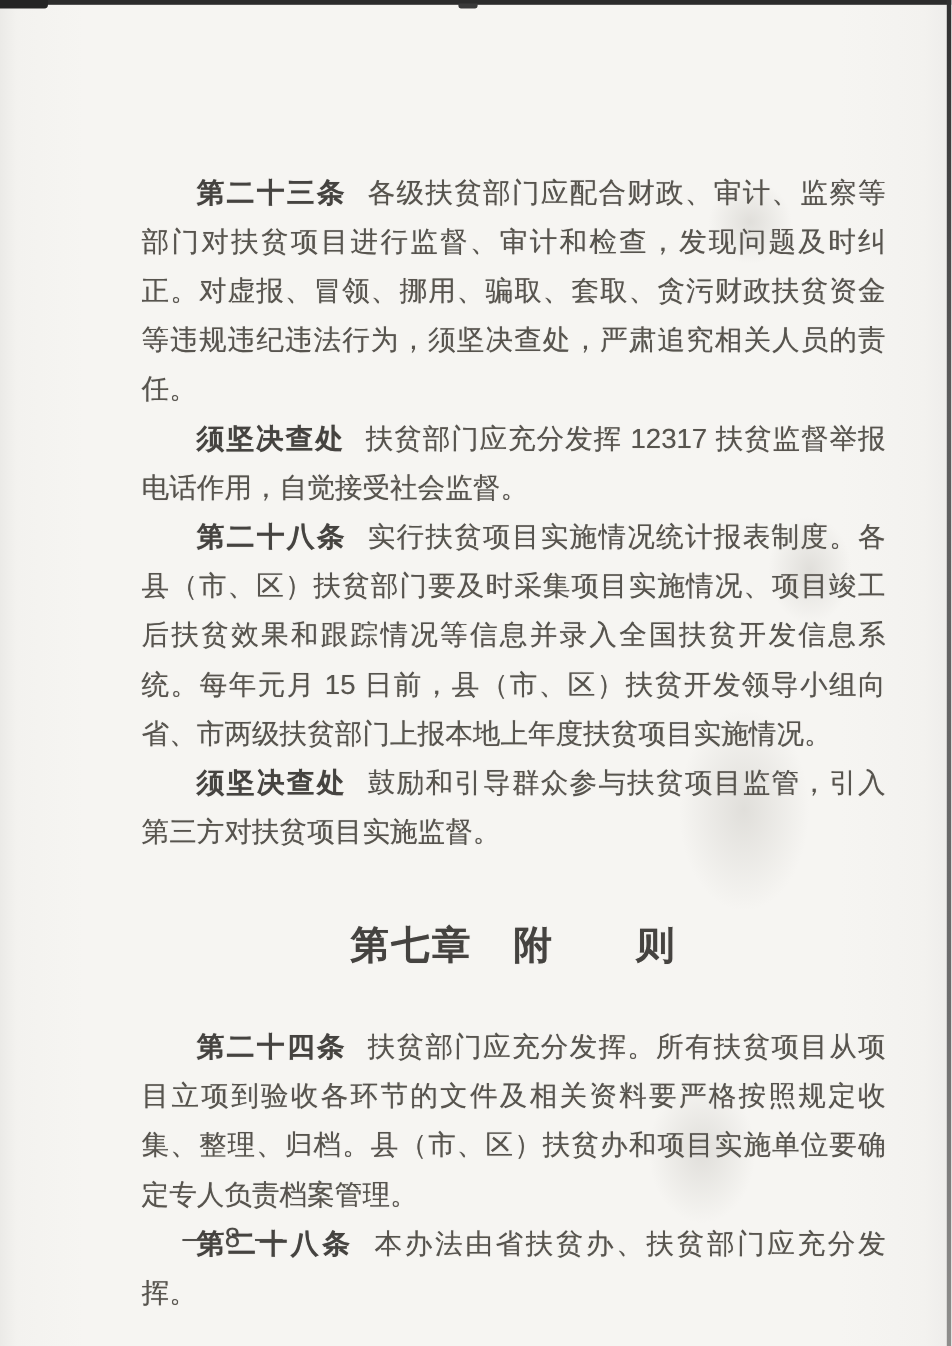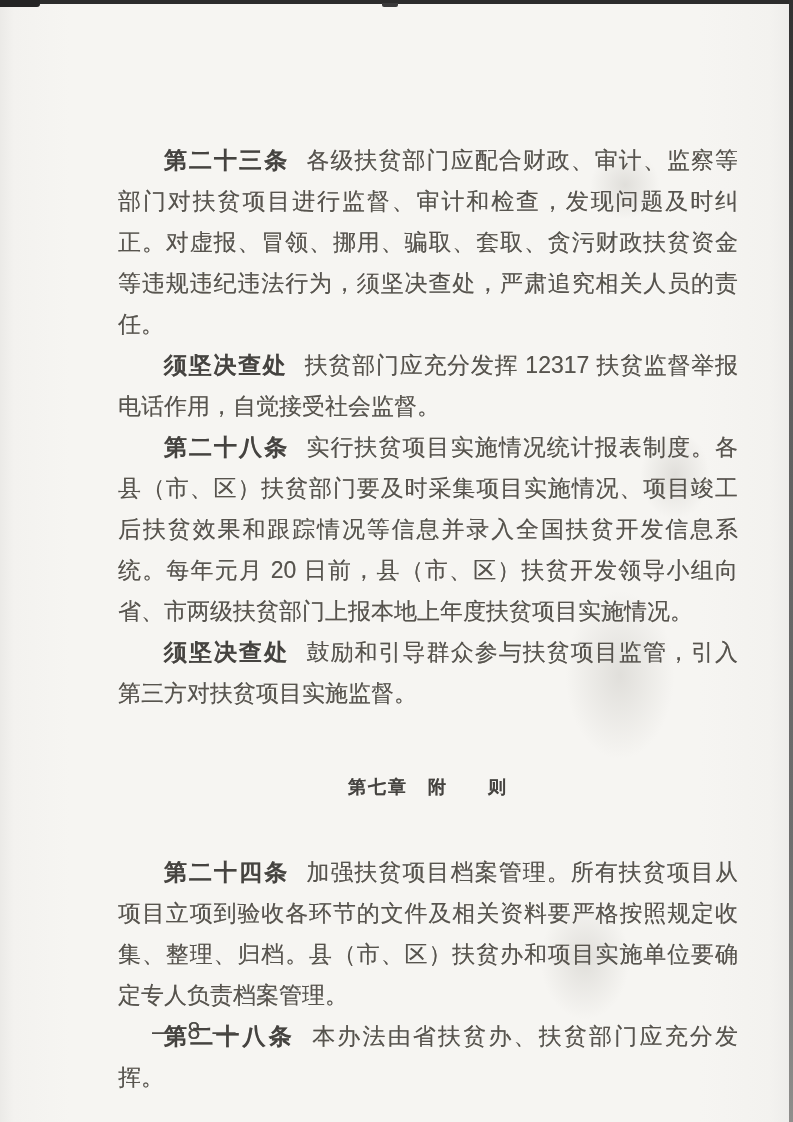--- a/index.html
+++ b/index.html
@@ -68,21 +68,21 @@
   }
   .clause {
     font-weight: 700;
     color: #454340;
     margin-right: 0.75em;
     letter-spacing: 1px;
   }
   .chapter-heading {
     margin: 53px 0 44px 0;
     text-align: center;
-    font-size: 18px;
+    font-size: 32px;
     font-weight: 700;
     color: #454340;
     letter-spacing: 2px;
     white-space: pre;
   }
   .page-number {
     position: absolute;
     left: 152px;
     top: 1018px;
     font-size: 23px;
@@ -104,27 +104,27 @@
   <div class="smudge s2"></div>
   <div class="smudge s3"></div>
   <div class="smudge s4"></div>
 
   <div class="content">
 
     <p><span class="clause">第二十三条</span><span>各级扶贫部门应配合财政、审计、监察等部门对扶贫项目进行监督、审计和检查，发现问题及时纠正。对虚报、冒领、挪用、骗取、套取、贪污财政扶贫资金等违规违纪违法行为，须坚决查处，严肃追究相关人员的责任。</span></p>
 
     <p><span class="clause">须坚决查处</span><span>扶贫部门应充分发挥 12317 扶贫监督举报电话作用，自觉接受社会监督。</span></p>
 
-    <p><span class="clause">第二十八条</span><span>实行扶贫项目实施情况统计报表制度。各县（市、区）扶贫部门要及时采集项目实施情况、项目竣工后扶贫效果和跟踪情况等信息并录入全国扶贫开发信息系统。每年元月 20 日前，县（市、区）扶贫开发领导小组向省、市两级扶贫部门上报本地上年度扶贫项目实施情况。</span></p>
+    <p><span class="clause">第二十八条</span><span>实行扶贫项目实施情况统计报表制度。各县（市、区）扶贫部门要及时采集项目实施情况、项目竣工后扶贫效果和跟踪情况等信息并录入全国扶贫开发信息系统。每年元月 15 日前，县（市、区）扶贫开发领导小组向省、市两级扶贫部门上报本地上年度扶贫项目实施情况。</span></p>
 
     <p><span class="clause">须坚决查处</span><span>鼓励和引导群众参与扶贫项目监管，引入第三方对扶贫项目实施监督。</span></p>
 
     <div class="chapter-heading">第七章　附　　则</div>
 
-    <p><span class="clause">第二十四条</span><span>加强扶贫项目档案管理。所有扶贫项目从项目立项到验收各环节的文件及相关资料要严格按照规定收集、整理、归档。县（市、区）扶贫办和项目实施单位要确定专人负责档案管理。</span></p>
+    <p><span class="clause">第二十四条</span><span>扶贫部门应充分发挥。所有扶贫项目从项目立项到验收各环节的文件及相关资料要严格按照规定收集、整理、归档。县（市、区）扶贫办和项目实施单位要确定专人负责档案管理。</span></p>
 
     <p><span class="clause">第二十八条</span><span>本办法由省扶贫办、扶贫部门应充分发挥。</span></p>
 
   </div>
 
   <div class="page-number">— 8 —</div>
 
 </div>
 
 </body></html>

